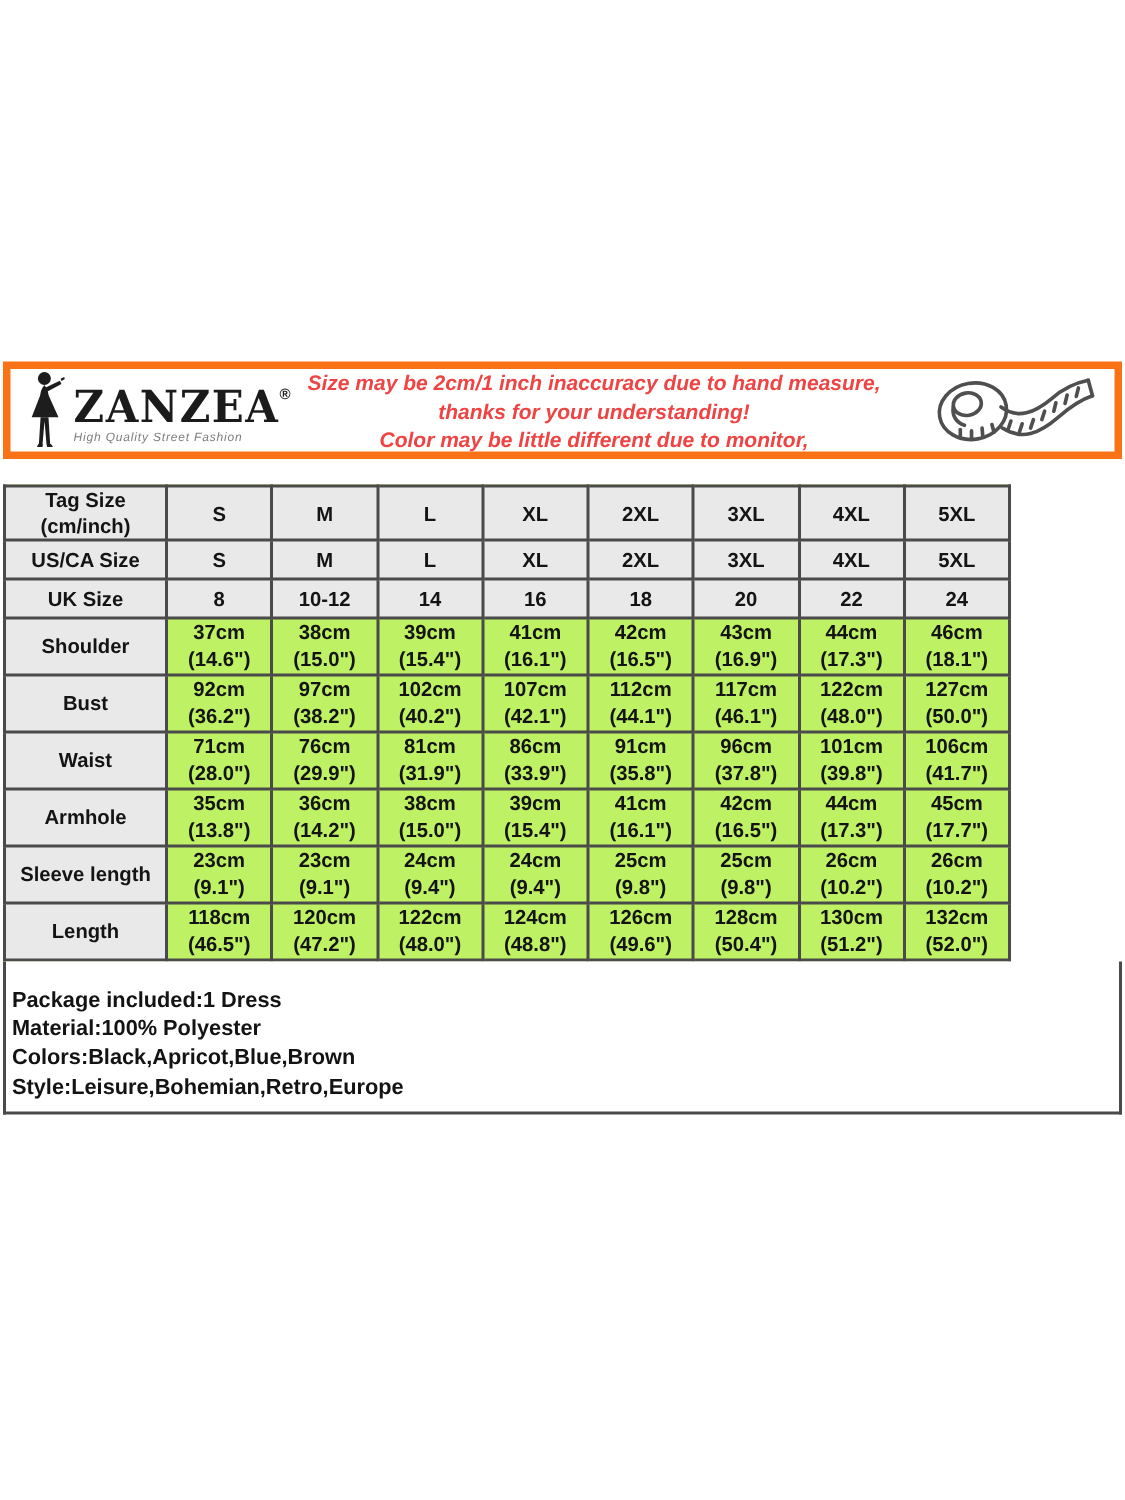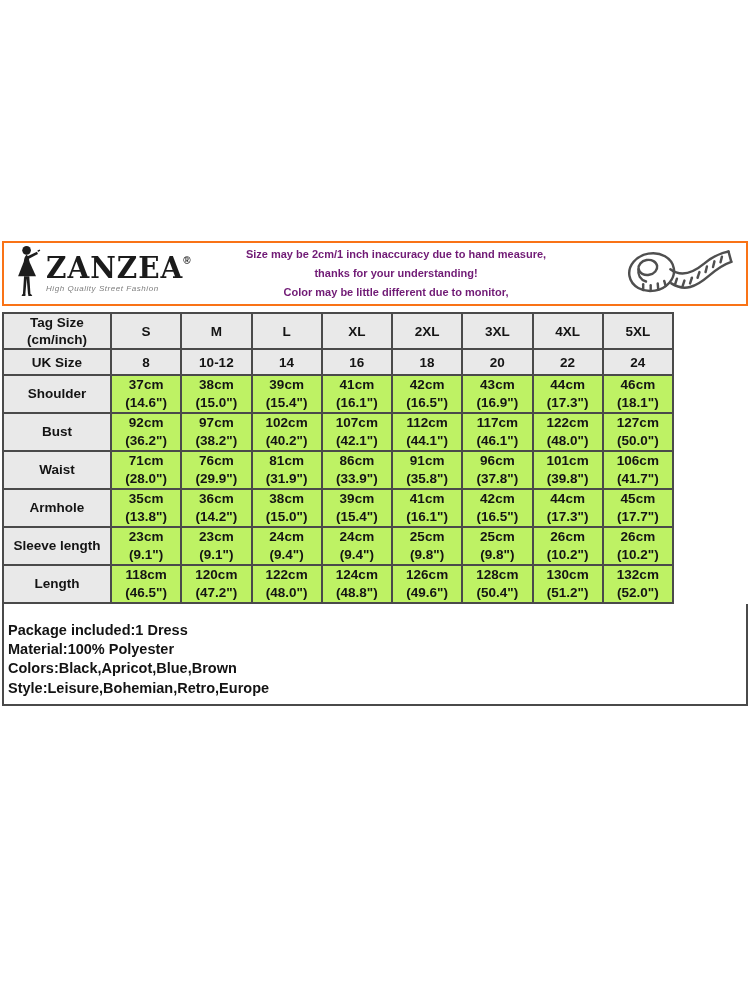--- a/index.html
+++ b/index.html
@@ -18,25 +18,25 @@
 
   .content {
     position: absolute;
     top: 241px;
     left: 2px;
     width: 746px;
   }
 
   
   .header-box {
-    border: 2px solid #f97316;
+    border: 5px solid #f97316;
     height: 65px;
     display: flex;
-    align-items: center;
-    margin-bottom: 6px;
+    align-items: flex-start;
+    margin-bottom: 17px;
     background: #ffffff;
   }
   .logo-block {
     width: 186px;
     display: flex;
     align-items: center;
     padding-left: 8px;
     flex: none;
   }
   .logo-figure { flex: none; margin-right: 2px; }
@@ -56,24 +56,25 @@
     color: #7d7d7d;
     letter-spacing: 0.55px;
     margin-top: 2px;
     white-space: nowrap;
     font-style: italic;
   }
   .disclaimer {
     flex: 1;
     text-align: center;
     font-weight: 700;
-    font-size: 11px;
+    font-size: 14px;
     line-height: 19px;
-    color: #701a75;
+    color: #ef4444;
     padding-right: 4px;
+    font-style: italic;
   }
   .tape-block {
     width: 140px;
     flex: none;
     display: flex;
     justify-content: center;
     align-items: center;
   }
 
   
@@ -213,20 +214,49 @@
             </td>
             <td class="shaded">
               <div>4XL</div>
             </td>
             <td class="shaded">
               <div>5XL</div>
             </td>
           </tr>
           <tr class="row-compact">
             <td class="label-cell shaded">
+              <div>US/CA Size</div>
+            </td>
+            <td class="shaded">
+              <div>S</div>
+            </td>
+            <td class="shaded">
+              <div>M</div>
+            </td>
+            <td class="shaded">
+              <div>L</div>
+            </td>
+            <td class="shaded">
+              <div>XL</div>
+            </td>
+            <td class="shaded">
+              <div>2XL</div>
+            </td>
+            <td class="shaded">
+              <div>3XL</div>
+            </td>
+            <td class="shaded">
+              <div>4XL</div>
+            </td>
+            <td class="shaded">
+              <div>5XL</div>
+            </td>
+          </tr>
+          <tr class="row-compact">
+            <td class="label-cell shaded">
               <div>UK Size</div>
             </td>
             <td class="shaded">
               <div>8</div>
             </td>
             <td class="shaded">
               <div>10-12</div>
             </td>
             <td class="shaded">
               <div>14</div>

